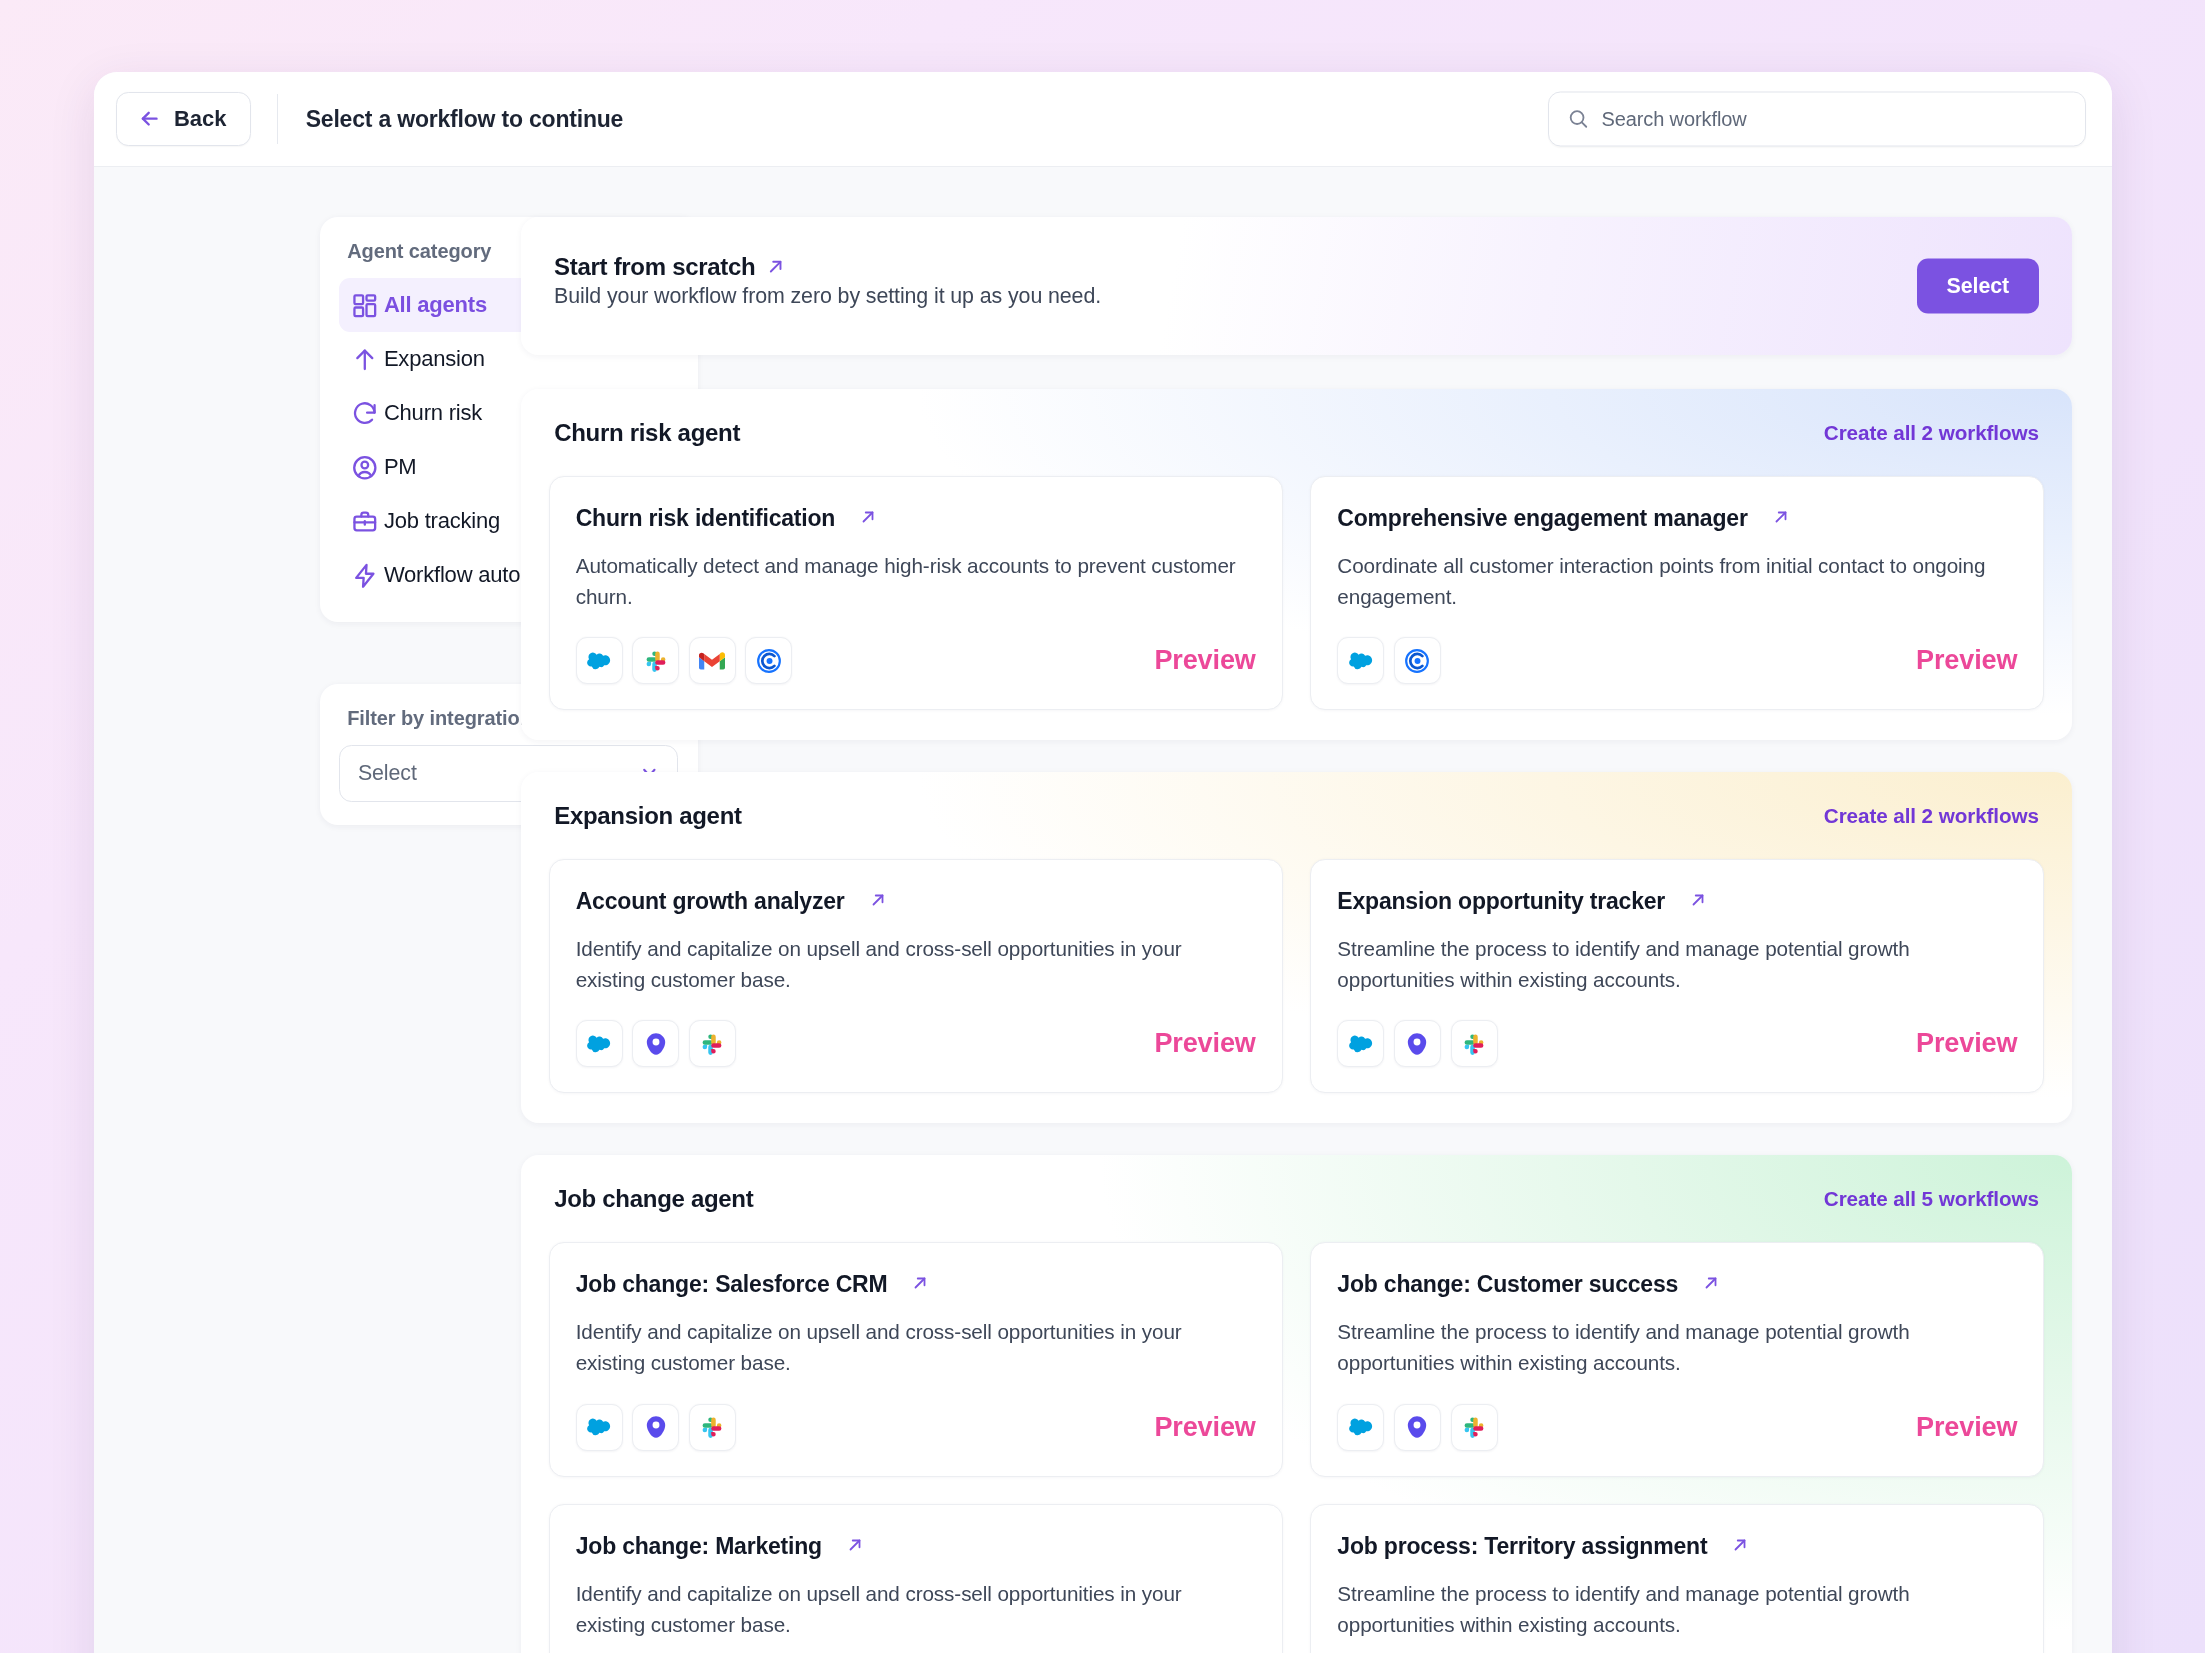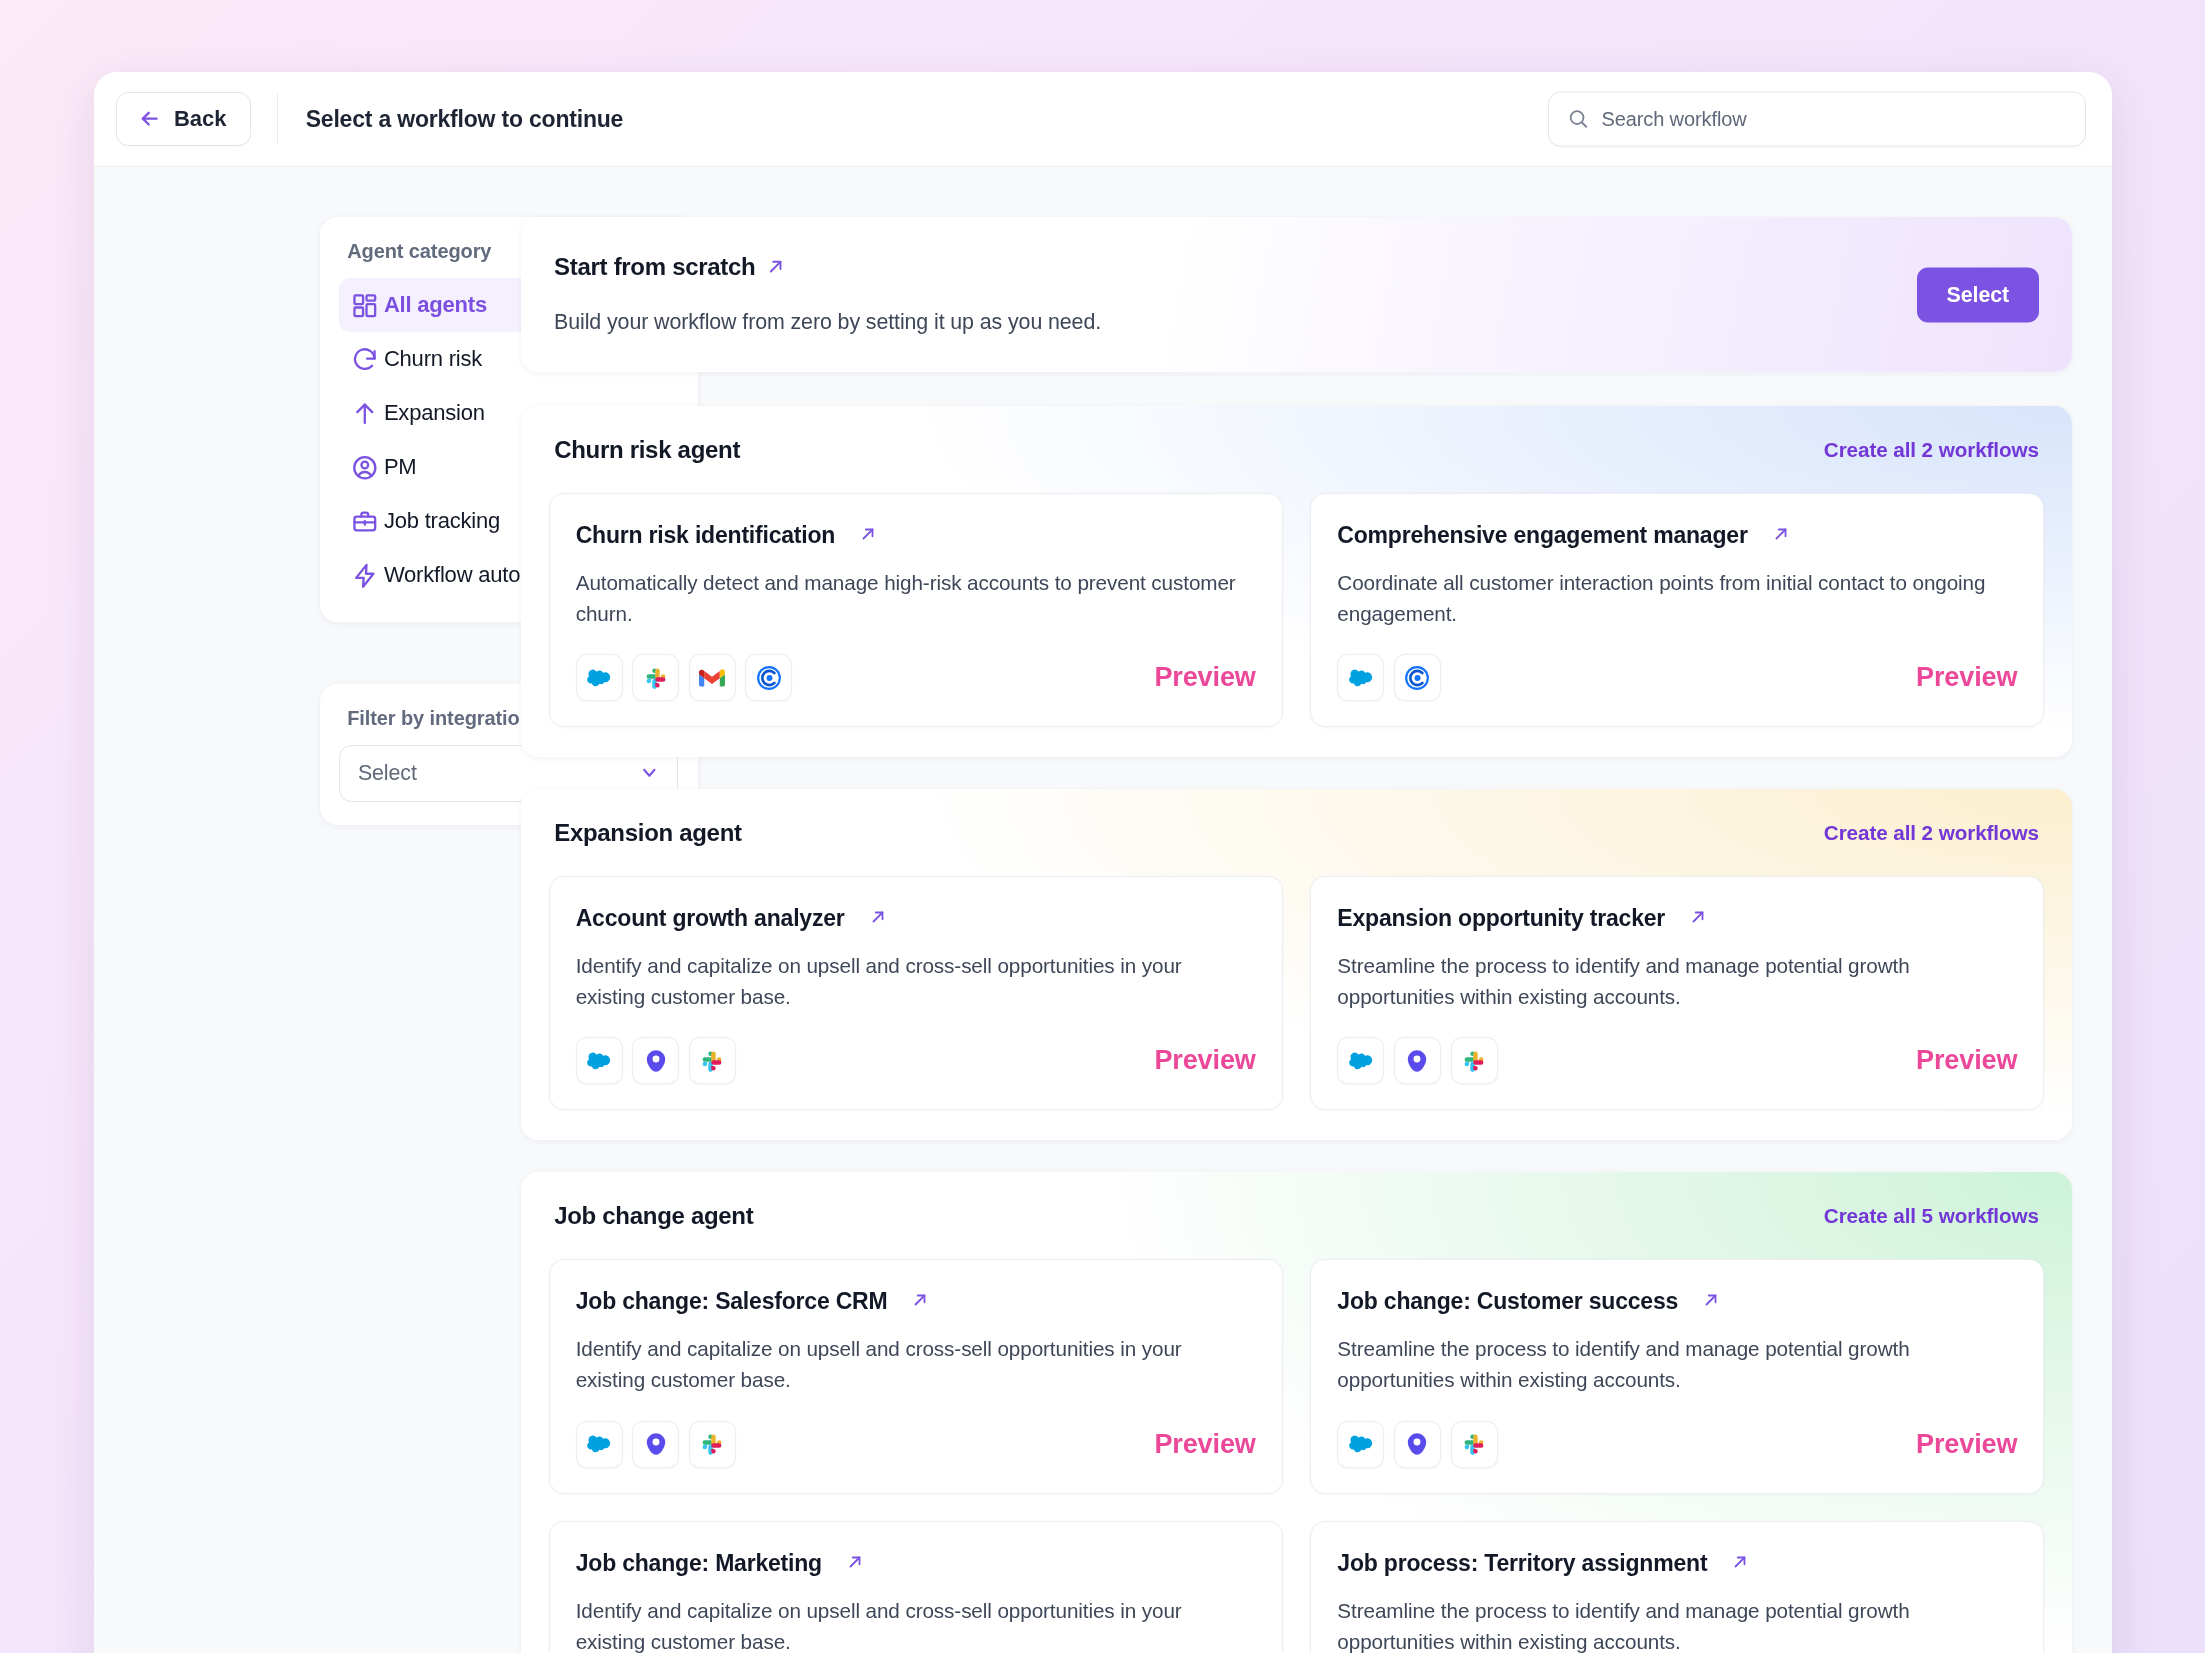--- a/index.html
+++ b/index.html
@@ -184,21 +184,21 @@
     min-height: 138px;
   }
   .scratch-title {
     display: flex;
     align-items: center;
     gap: 11px;
     font-size: 24px;
     font-weight: 700;
     color: #121826;
     letter-spacing: -0.3px;
-    margin-bottom: 29px;
+    margin-bottom: 3px;
   }
   .scratch-desc {
     font-size: 21.4px;
     color: #3e4758;
     letter-spacing: -0.1px;
   }
   .select-btn {
     position: absolute;
     right: 33px;
     top: 50%;
@@ -364,34 +364,34 @@
                   <rect x="13.5" y="3" width="7.5" height="4.5" rx="1"></rect>
                   <rect x="13.5" y="10.5" width="7.5" height="10.5" rx="1"></rect>
                   <rect x="3" y="13.5" width="7.5" height="7.5" rx="1"></rect>
                 </svg>
               </span>
               <span class="cat-label">All agents</span>
             </div>
             <div class="cat-item">
               <span style="display: flex;">
                 <svg viewBox="0 0 24 24" width="27.6" height="27.6" fill="none" stroke="#7b52e1" stroke-width="2" stroke-linecap="round" stroke-linejoin="round" class="cat-ico">
+                  <line x1="12" y1="20" x2="12" y2="4"></line>
+                  <polyline points="5.5 10.5 12 4 18.5 10.5"></polyline>
+                </svg>
+              </span>
+              <span class="cat-label">Expansion</span>
+            </div>
+            <div class="cat-item">
+              <span style="display: flex;">
+                <svg viewBox="0 0 24 24" width="27.6" height="27.6" fill="none" stroke="#7b52e1" stroke-width="2" stroke-linecap="round" stroke-linejoin="round" class="cat-ico">
                   <path d="M20.5 11a8.5 8.5 0 1 0-2.2 6.1"></path>
                   <polyline points="20.5 4.5 20.5 11 14 11"></polyline>
                 </svg>
               </span>
               <span class="cat-label">Churn risk</span>
-            </div>
-            <div class="cat-item">
-              <span style="display: flex;">
-                <svg viewBox="0 0 24 24" width="27.6" height="27.6" fill="none" stroke="#7b52e1" stroke-width="2" stroke-linecap="round" stroke-linejoin="round" class="cat-ico">
-                  <line x1="12" y1="20" x2="12" y2="4"></line>
-                  <polyline points="5.5 10.5 12 4 18.5 10.5"></polyline>
-                </svg>
-              </span>
-              <span class="cat-label">Expansion</span>
             </div>
             <div class="cat-item">
               <span style="display: flex;">
                 <svg viewBox="0 0 24 24" width="27.6" height="27.6" fill="none" stroke="#7b52e1" stroke-width="2" stroke-linecap="round" stroke-linejoin="round" class="cat-ico">
                   <circle cx="12" cy="12" r="9.2"></circle>
                   <circle cx="12" cy="9.6" r="2.9"></circle>
                   <path d="M6.4 19.2a6.2 6.2 0 0 1 11.2 0"></path>
                 </svg>
               </span>
               <span class="cat-label">PM</span>

